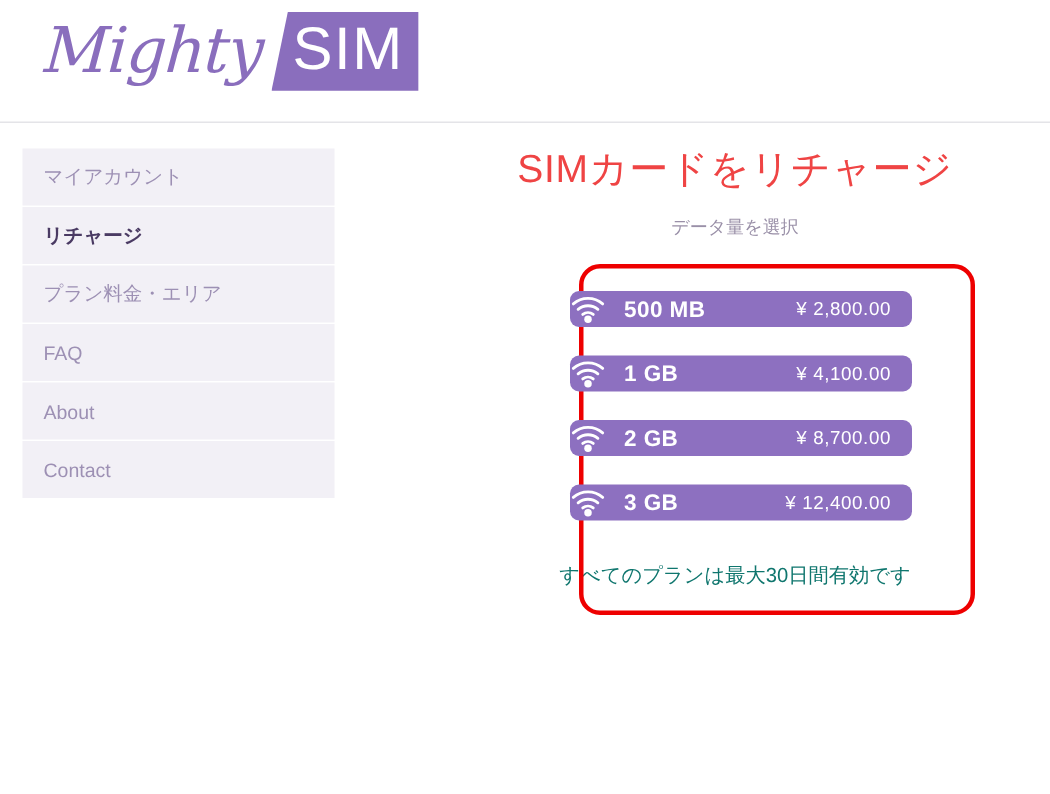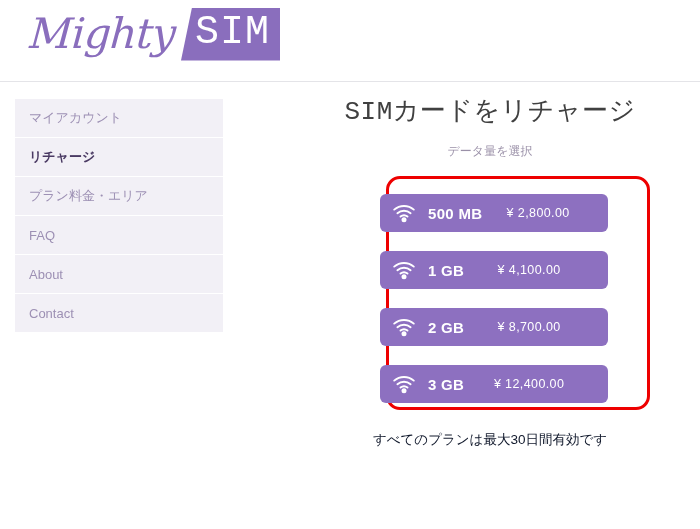--- a/index.html
+++ b/index.html
@@ -48,21 +48,21 @@
     margin-left: 2px;
     background: #8a6ebd;
     color: #ffffff;
     font-size: 40px;
     font-weight: 400;
     letter-spacing: 1px;
     line-height: 1;
     padding: 5px 10px 8px 14px;
     -webkit-clip-path: polygon(11px 0, 100% 0, 100% 100%, 0 100%);
     clip-path: polygon(11px 0, 100% 0, 100% 100%, 0 100%);
-    font-family: Liberation Mono, monospace;
+    font-family: Liberation Sans, sans-serif;
   }
 
   
   .sidebar {
     position: absolute;
     left: 15px;
     top: 99px;
     width: 208px;
   }
   .side-item {
@@ -87,26 +87,25 @@
   
   .main {
     position: absolute;
     left: 290px;
     top: 95px;
     width: 400px;
     text-align: center;
   }
   .page-title {
     font-size: 26px;
-    color: #404040;
+    color: #ef4444;
     font-weight: 400;
     margin: 0;
     line-height: 34px;
     letter-spacing: 0.5px;
-    font-family: Liberation Mono, monospace;
   }
   .page-subtitle {
     font-size: 12px;
     color: #9a90a8;
     margin: 14px 0 0 0;
     font-weight: 400;
   }
 
   
   .plan-group-wrap {
@@ -127,68 +126,68 @@
   }
   .plan-list {
     position: relative;
     width: 228px;
     margin: 10px auto 0 auto;
     padding-left: 8px;
     box-sizing: content-box;
   }
   .plan-btn {
     width: 228px;
-    height: 38px;
+    height: 24px;
     background: #8d70c0;
     border: none;
     border-radius: 6px;
     display: flex;
     align-items: center;
     margin-bottom: 19px;
     cursor: pointer;
-    padding: 0 14px 0 12px;
+    padding: 0 14px 0 0;
     box-sizing: border-box;
     color: #ffffff;
   }
   .plan-btn:last-child { margin-bottom: 2px; }
   .wifi-icon {
     flex: 0 0 auto;
     width: 24px;
     height: 20px;
     display: block;
   }
   .plan-size {
     flex: 0 0 auto;
     margin-left: 12px;
     font-size: 15px;
     font-weight: bold;
     letter-spacing: 0.3px;
     white-space: nowrap;
   }
   .plan-price {
     flex: 1 1 auto;
-    text-align: center;
+    text-align: right;
     font-size: 12.5px;
     letter-spacing: 0.4px;
     white-space: nowrap;
   }
 
   
   .help-link {
     display: inline-block;
     margin-top: 14px;
     font-size: 11.5px;
     color: #8a7fc4;
     text-decoration: underline;
     cursor: pointer;
   }
   .note {
     margin-top: 16px;
     font-size: 13.5px;
-    color: #0f172a;
+    color: #0f766e;
   }
   .back-link {
     display: inline-block;
     margin-top: 22px;
     font-size: 12px;
     color: #8a7fc4;
     text-decoration: underline;
     cursor: pointer;
   }
 </style>

